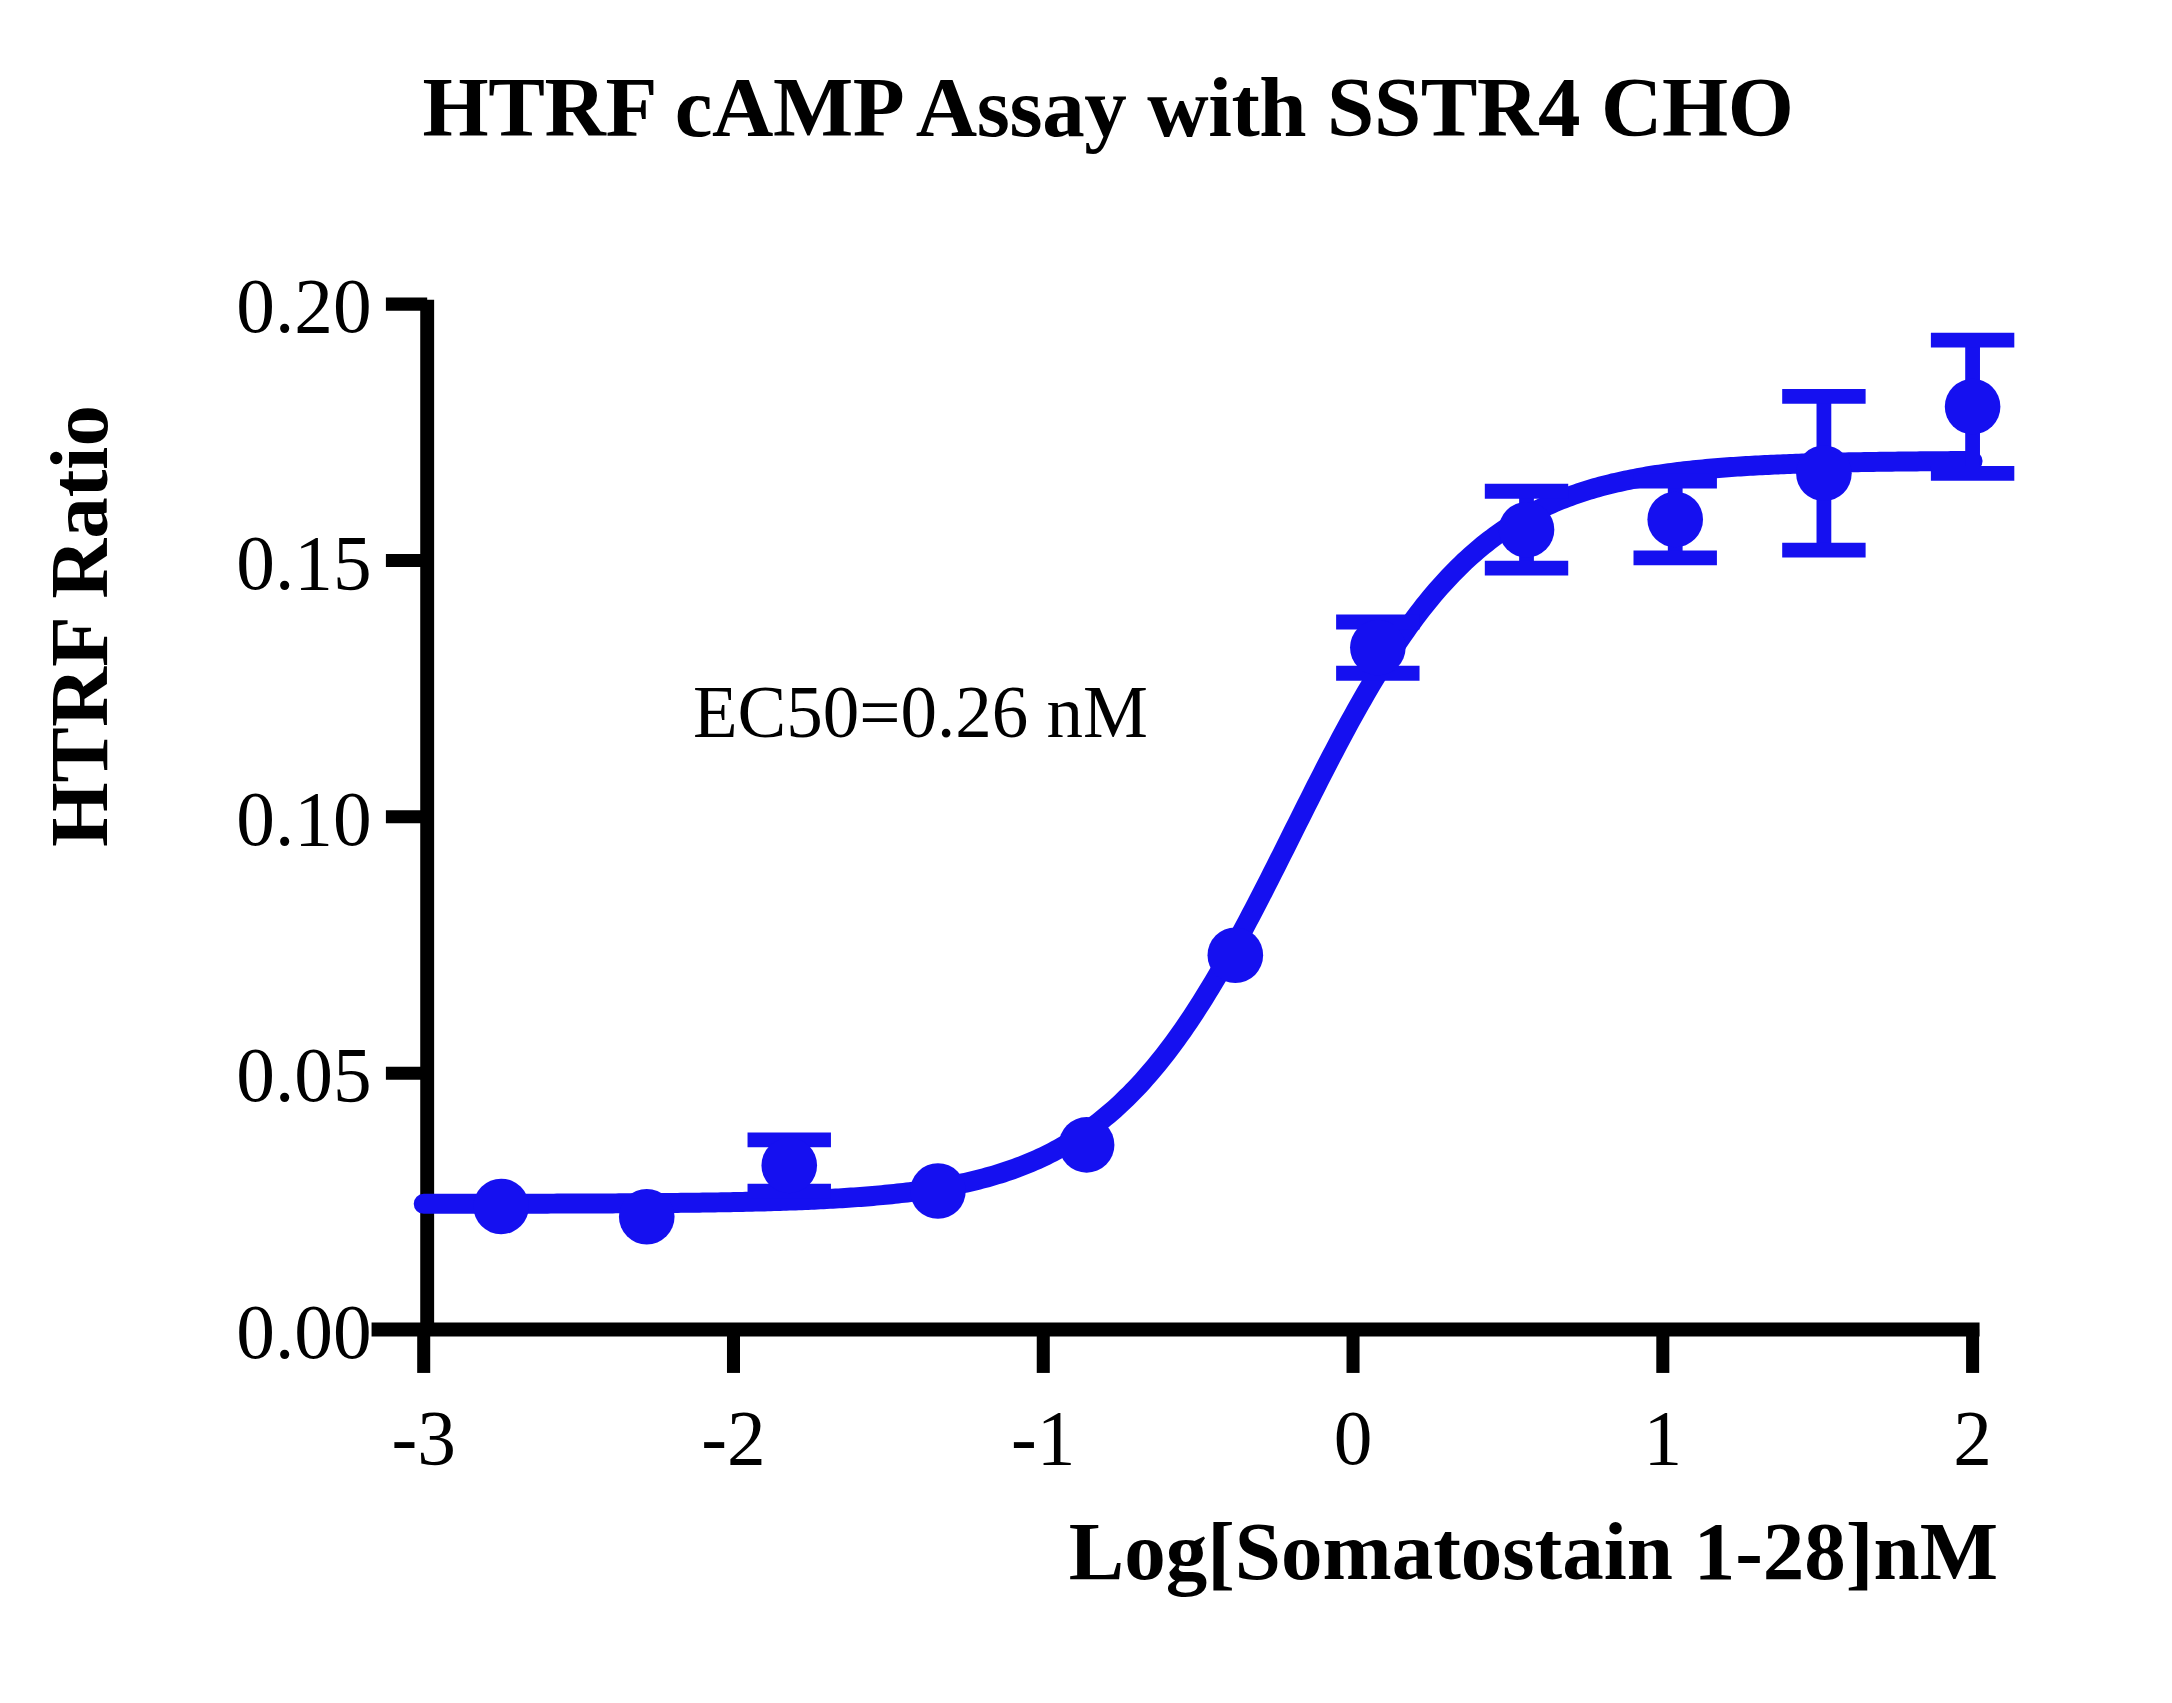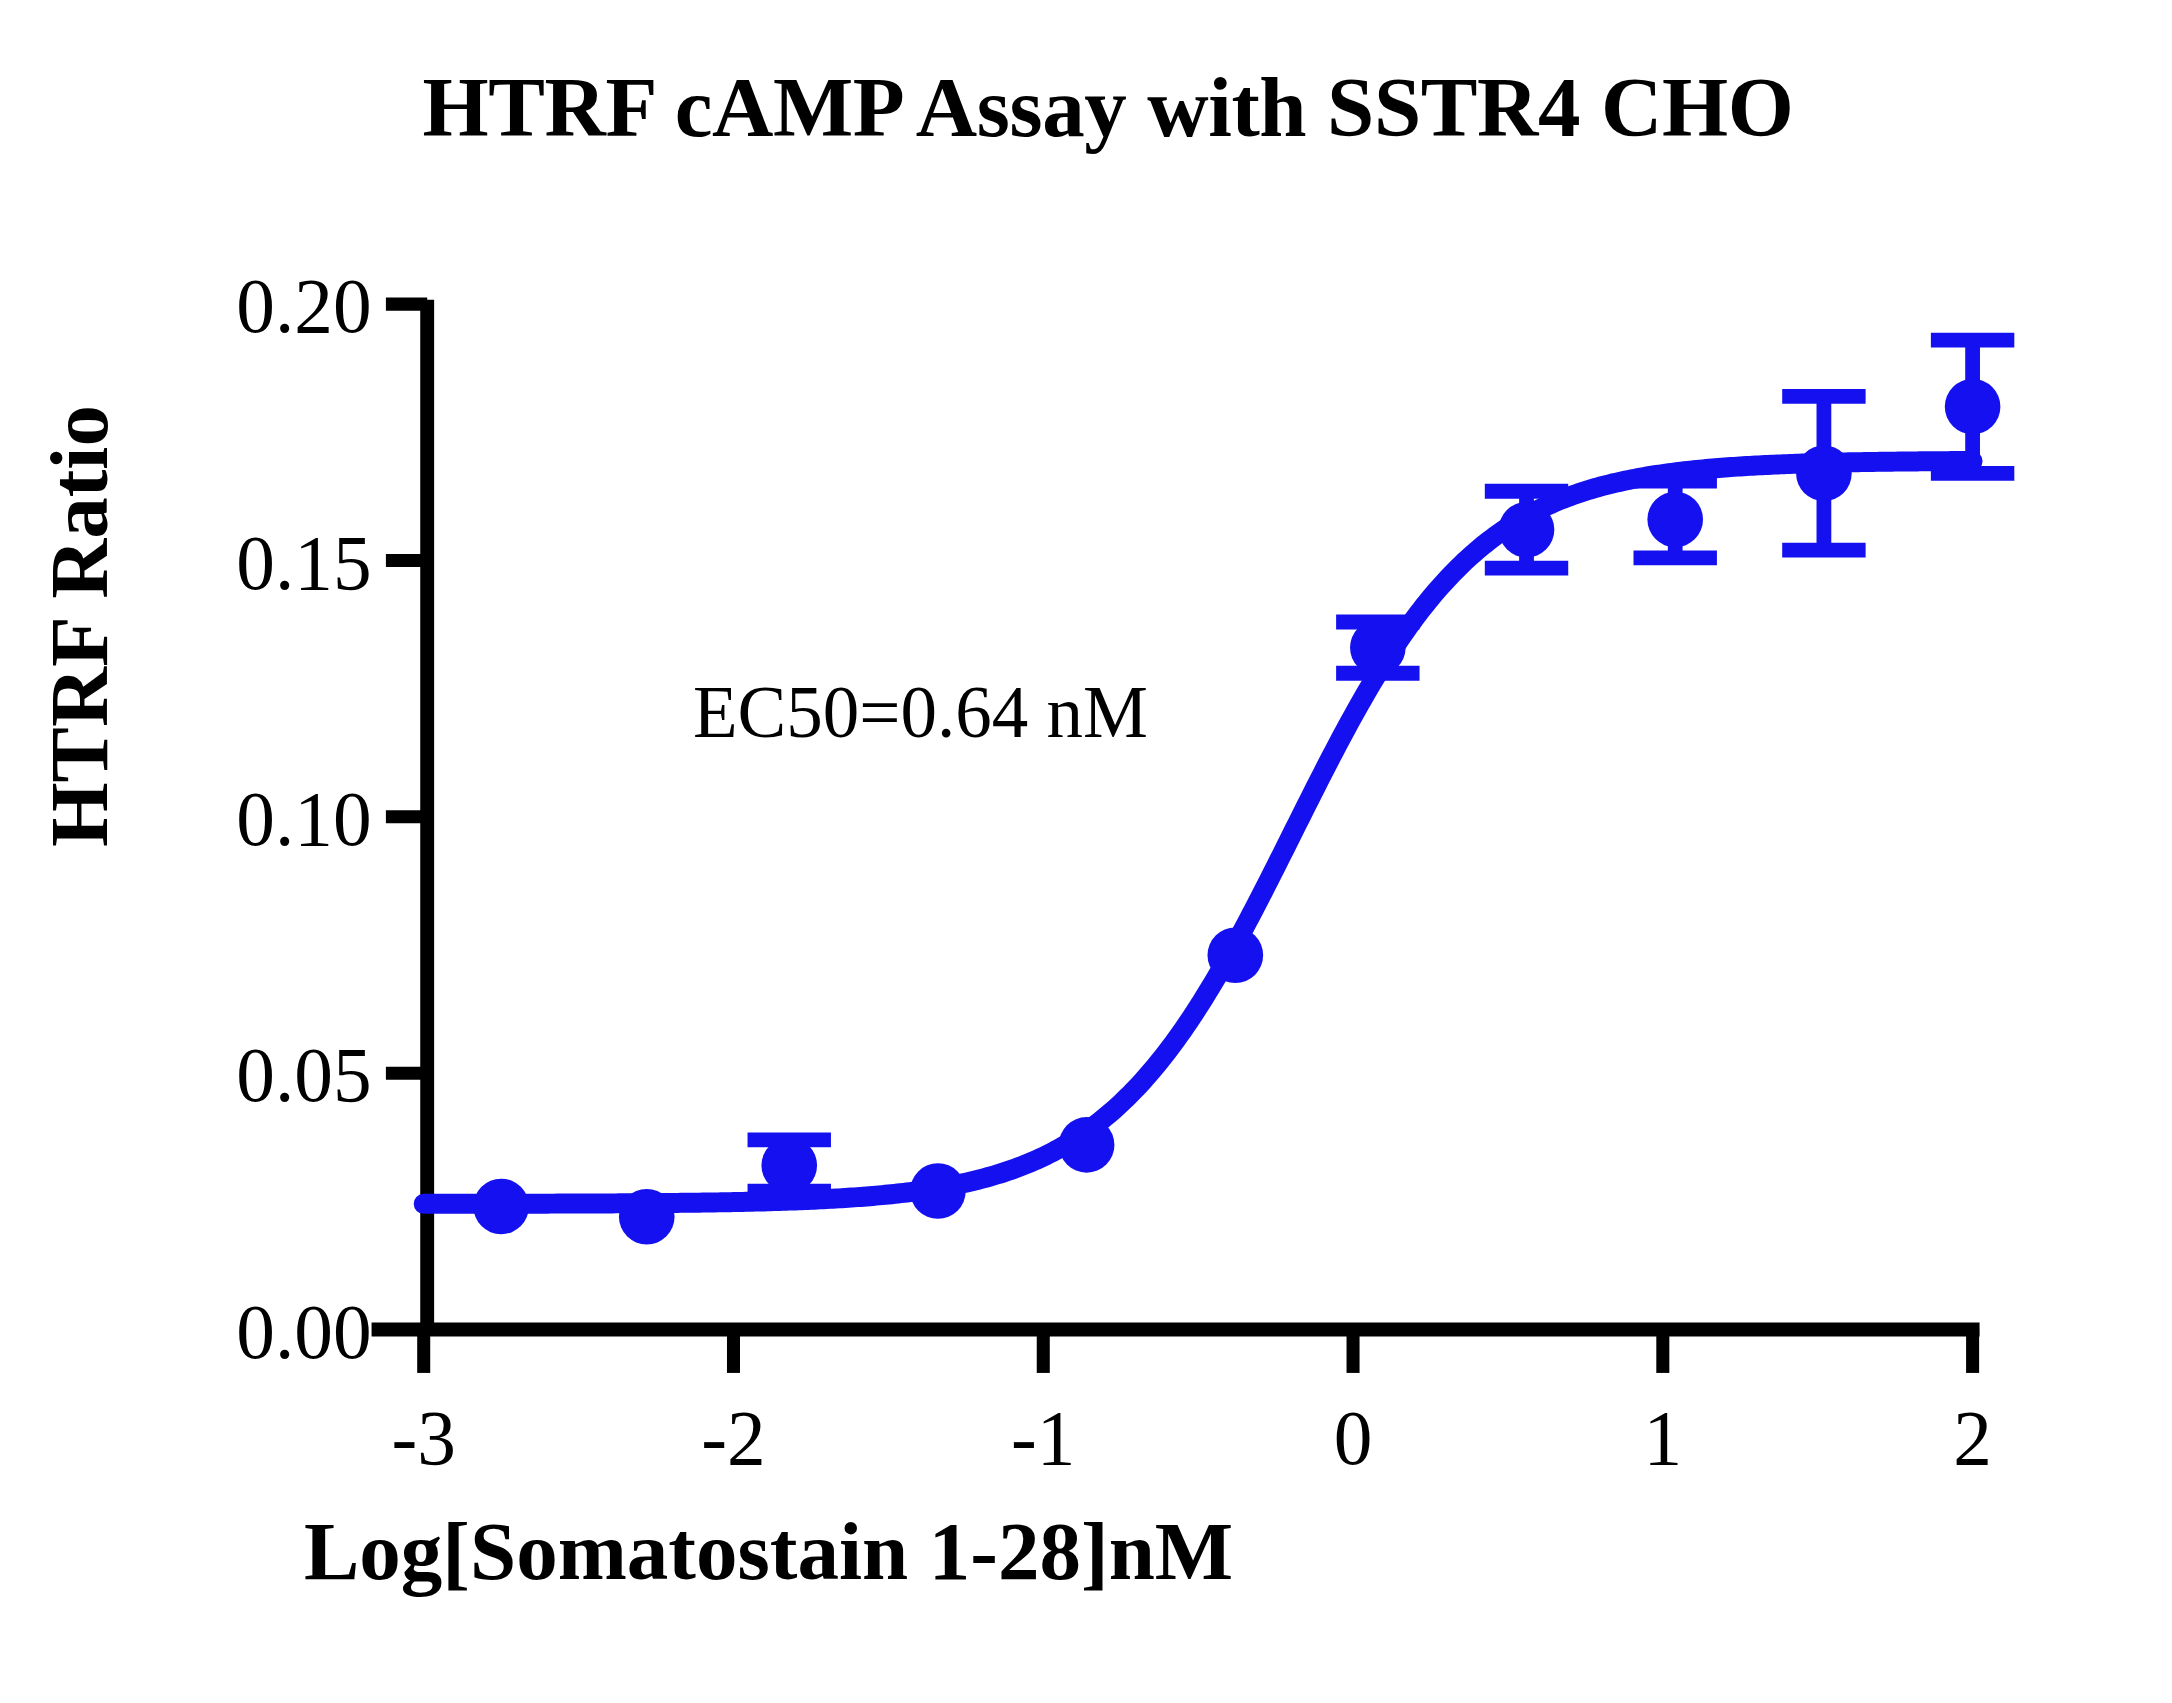--- a/index.html
+++ b/index.html
@@ -51,21 +51,21 @@
     font-weight: bold;
     transform: rotate(-90deg);
     transform-origin: center center;
     white-space: nowrap;
   }
   #x-axis-title {
     position: absolute;
     left: 304px;
     top: 1503px;
     width: 1694px;
-    text-align: left;
+    text-align: right;
     font-size: 83px;
     font-weight: bold;
     white-space: nowrap;
   }
   #ec50-annotation {
     position: absolute;
     left: 693px;
     top: 671px;
     font-size: 73px;
     font-weight: normal;
@@ -154,16 +154,16 @@
         <circle cx="3513.2799999999997" cy="1219.2000000000003" r="64" fill="#1510f0"></circle>
         <circle cx="3855.52" cy="1195.6000000000001" r="64" fill="#1510f0"></circle>
         <circle cx="4197.76" cy="1089.4" r="64" fill="#1510f0"></circle>
         <circle cx="4540" cy="936" r="64" fill="#1510f0"></circle>
       </g>
 
   </svg>
 
   <div id="y-axis-title">HTRF Ratio</div>
   <div id="x-axis-title">Log[Somatostain 1-28]nM</div>
-  <div id="ec50-annotation">EC50=0.64 nM</div>
+  <div id="ec50-annotation">EC50=0.26 nM</div>
 
 </div>
 
 
 </body></html>

